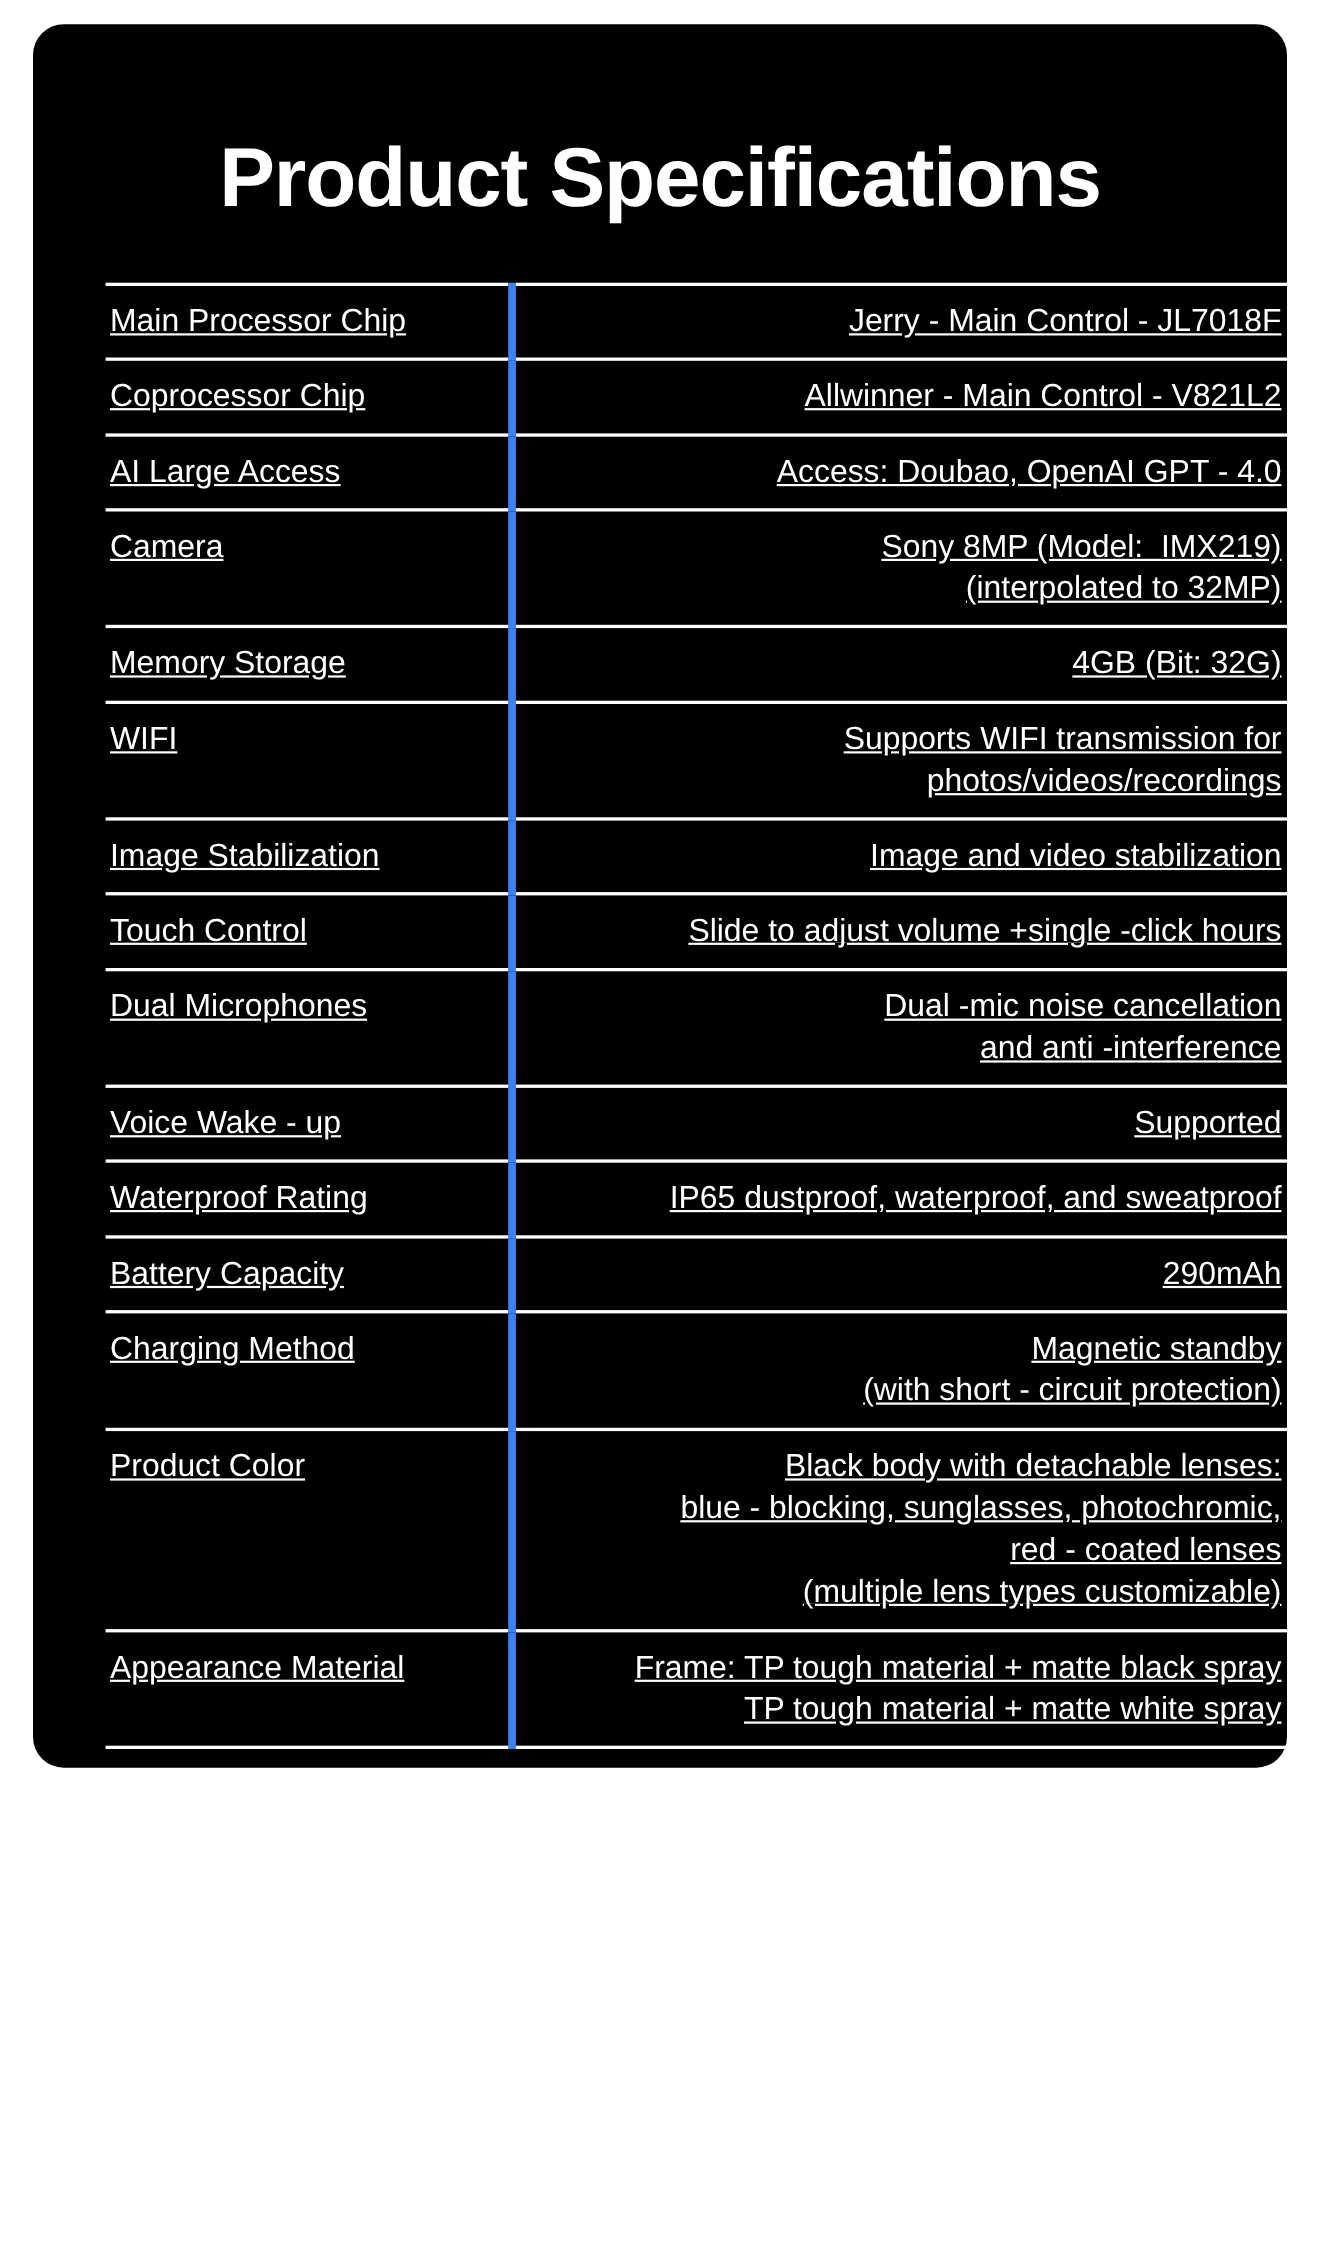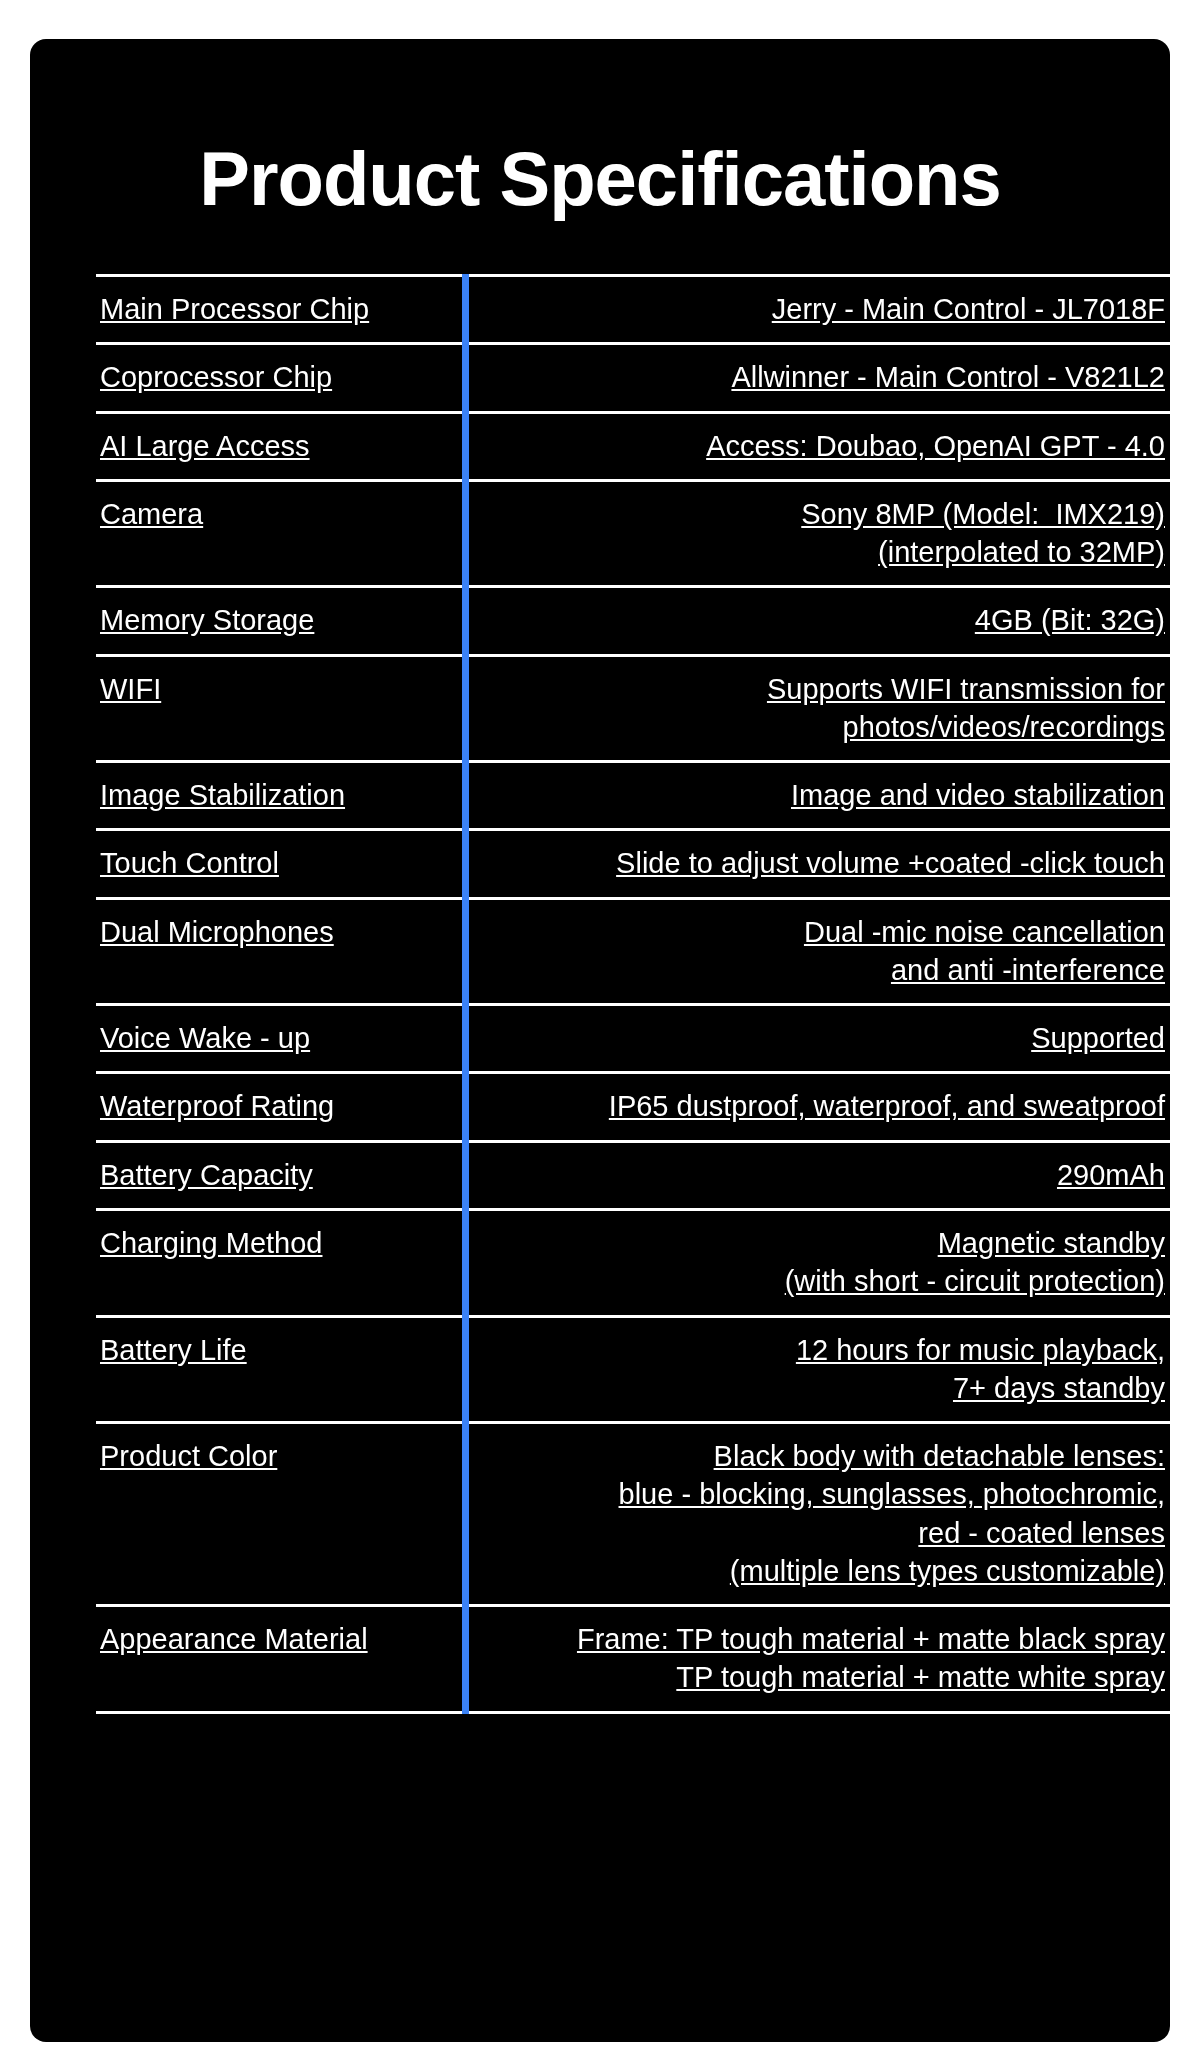--- a/index.html
+++ b/index.html
@@ -11,26 +11,25 @@
     width: 1200px;
     height: 2047px;
     font-family: "Liberation Sans", sans-serif;
     overflow: hidden;
   }
   .card {
     position: absolute;
     left: 30px;
     top: 22px;
     width: 1140px;
-    height: 2003px;
+    height: 1585px;
     background: #000000;
-    border-radius: 16px;
+    border-radius: 28px;
     box-sizing: border-box;
     padding: 0;
-    margin-top: 17px;
   }
   .title {
     color: #ffffff;
     font-size: 76px;
     font-weight: 700;
     letter-spacing: -1px;
     text-align: center;
     margin: 0;
     padding: 96px 0 24px 0;
     font-family: "Liberation Sans", sans-serif;
@@ -123,21 +122,21 @@
         </tr>
         <tr>
           <td class="label">Image Stabilization</td>
           <td class="value">
             <span class="value-line">Image and video stabilization</span>
           </td>
         </tr>
         <tr>
           <td class="label">Touch Control</td>
           <td class="value">
-            <span class="value-line">Slide to adjust volume +coated -click touch</span>
+            <span class="value-line">Slide to adjust volume +single -click hours</span>
           </td>
         </tr>
         <tr>
           <td class="label">Dual Microphones</td>
           <td class="value">
             <span class="value-line">Dual -mic noise cancellation</span>
             <span class="value-line">and anti -interference</span>
           </td>
         </tr>
         <tr>
@@ -159,27 +158,20 @@
           </td>
         </tr>
         <tr>
           <td class="label">Charging Method</td>
           <td class="value">
             <span class="value-line">Magnetic standby</span>
             <span class="value-line">(with short - circuit protection)</span>
           </td>
         </tr>
         <tr>
-          <td class="label">Battery Life</td>
-          <td class="value">
-            <span class="value-line">12 hours for music playback,</span>
-            <span class="value-line">7+ days standby</span>
-          </td>
-        </tr>
-        <tr>
           <td class="label">Product Color</td>
           <td class="value">
             <span class="value-line">Black body with detachable lenses:</span>
             <span class="value-line">blue - blocking, sunglasses, photochromic,</span>
             <span class="value-line">red - coated lenses</span>
             <span class="value-line">(multiple lens types customizable)</span>
           </td>
         </tr>
         <tr>
           <td class="label">Appearance Material</td>

